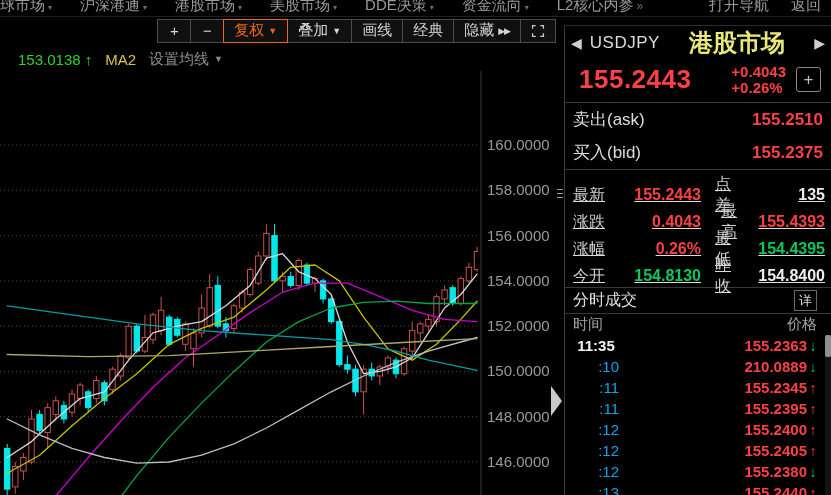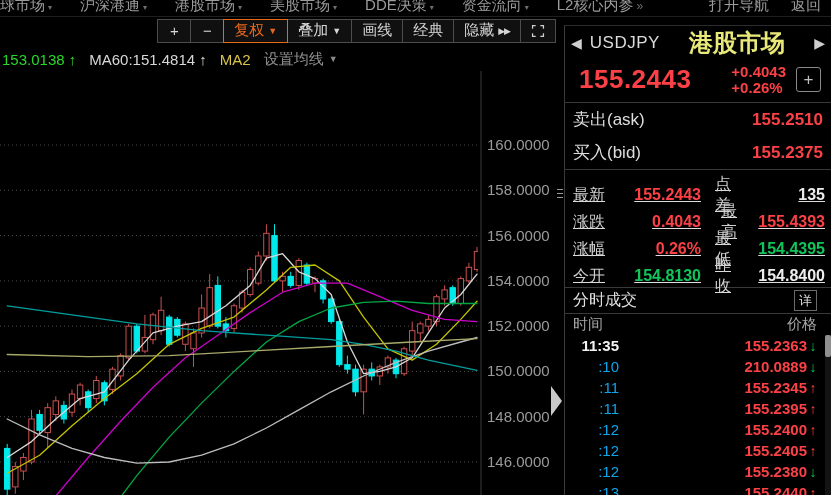--- a/index.html
+++ b/index.html
@@ -13,21 +13,21 @@
   
   #left{position:absolute;left:0;top:16px;width:556px;height:479px;}
   #toolbar{position:absolute;left:0;top:1px;width:556px;height:27px;display:flex;justify-content:flex-end;align-items:center;}
   .tbtn{height:24px;min-width:34px;padding:0 10px;margin-left:-1px;background:#101010;border:1px solid #4c4c4c;
     color:#d6d6d6;font-size:15px;display:flex;align-items:center;justify-content:center;gap:4px;box-sizing:border-box;cursor:pointer;}
   .tbtn.accent{color:#e8671b;border-color:#e8671b;z-index:2;position:relative;}
   .tbtn .caret{font-size:9px;}
   .tbtn .dbl{font-size:9px;letter-spacing:-1px;}
   #legend{position:absolute;left:2px;top:31px;width:556px;height:24px;display:flex;align-items:center;gap:13px;
     font-size:15px;white-space:nowrap;}
-  .lg-green{color:#2ad62a;} .lg-white{color:#d8d8d8;} .lg-cyan{color:#2fc2dc;} .lg-yellow{color:#d8c44a;}
+  .lg-green{color:#2ad62a;margin-left:16px;} .lg-white{color:#d8d8d8;} .lg-cyan{color:#2fc2dc;} .lg-yellow{color:#d8c44a;}
   .lg-set{color:#909090;cursor:pointer;display:flex;align-items:center;gap:5px;}
   .lg-set .caret{font-size:9px;color:#8a8a8a;}
   #chart{position:absolute;left:0;top:55px;}
   
   #grip{position:absolute;left:556px;top:186px;width:8px;height:16px;cursor:col-resize;}
   #grip i{display:block;height:0;border-top:1px solid #9a9a9a;margin:3px 1px;}
   #collapse{position:absolute;left:551px;top:386px;width:11px;height:30px;cursor:pointer;
     background:#c9c9c9;clip-path:polygon(0 0,100% 50%,0 100%);}
   
   #panel{position:absolute;left:564px;top:25px;width:267px;height:470px;border-left:1px solid #3a3a3c;
@@ -50,21 +50,21 @@
   .srow .v{text-align:right;font-weight:bold;}
   .v.red{color:#fb4146;} .v.green{color:#10c55a;} .v.white{color:#ededed;}
   #tapetitle{height:25px;display:flex;align-items:center;padding:0 14px 0 8px;font-size:16px;color:#e2e2e2;}
   #detailbtn{margin-left:auto;width:21px;height:19px;border:1px solid #6a6a6a;color:#dadada;font-size:13px;
     display:flex;align-items:center;justify-content:center;cursor:pointer;}
   #tapecols{height:21px;display:flex;align-items:center;padding:0 14px 0 8px;font-size:15px;color:#a6a6a6;}
   #tapecols .c2{margin-left:auto;}
   #tape{position:relative;height:170px;overflow:hidden;}
   .trow{height:21px;display:flex;align-items:center;padding:0 12px 0 8px;font-size:15px;}
   .trow .t{width:46px;text-align:right;color:#0ea5e9;}
-  .trow.first .t{color:#f2f2f2;font-weight:bold;}
+  .trow.first .t{color:#f2f2f2;font-weight:bold;text-align:center;}
   .trow .p{margin-left:auto;font-weight:bold;color:#fb4146;}
   .trow .a{width:12px;text-align:center;font-weight:bold;font-size:14px;}
   .a.up{color:#fb4146;} .a.down{color:#10c55a;}
   #tscroll{position:absolute;right:0;top:0;width:6px;height:170px;background:#131313;}
   #tsthumb{position:absolute;right:0;top:0;width:6px;height:22px;background:#8f8f8f;border-radius:2px;cursor:pointer;}
 </style>
 </head>
 <body>
 
 <div id="topnav">
@@ -112,21 +112,20 @@
         <span class="dbl">▶▶</span>
       </div>
       <div class="tbtn">
         <svg width="14" height="14" viewBox="0 0 18 18">
           <path d="M2 6 L2 2 L6 2 M12 2 L16 2 L16 6 M16 12 L16 16 L12 16 M6 16 L2 16 L2 12" fill="none" stroke="#cfcfcf" stroke-width="1.6"></path>
         </svg>
       </div>
     </div>
   <div id="legend">
       <span class="lg-green">153.0138 ↑</span>
-      <span class="lg-white">MA60:151.4814 ↑</span>
       <span class="lg-yellow">MA2</span>
       <span class="lg-set">
         <span>设置均线</span>
         <span class="caret">▼</span>
       </span>
     </div>
   <svg id="chart" width="556" height="424">
       <line x1="481" y1="0" x2="481" y2="424" stroke="#3a3a3a" stroke-width="1"></line>
       <line x1="0" y1="74.03280000000024" x2="478" y2="74.03280000000024" stroke="#4a4a4a" stroke-width="1" stroke-dasharray="1 3"></line>
       <text x="487" y="79.03280000000024" fill="#9a9a9a" font-size="15">160.0000</text>

